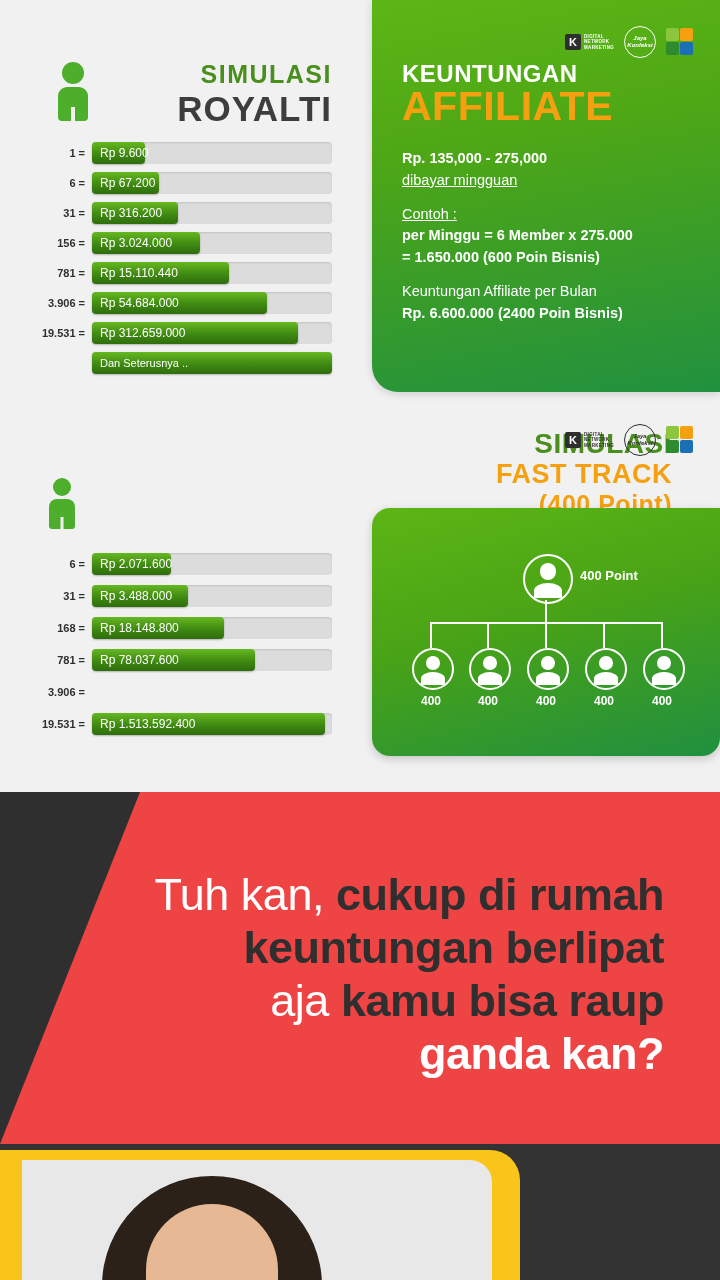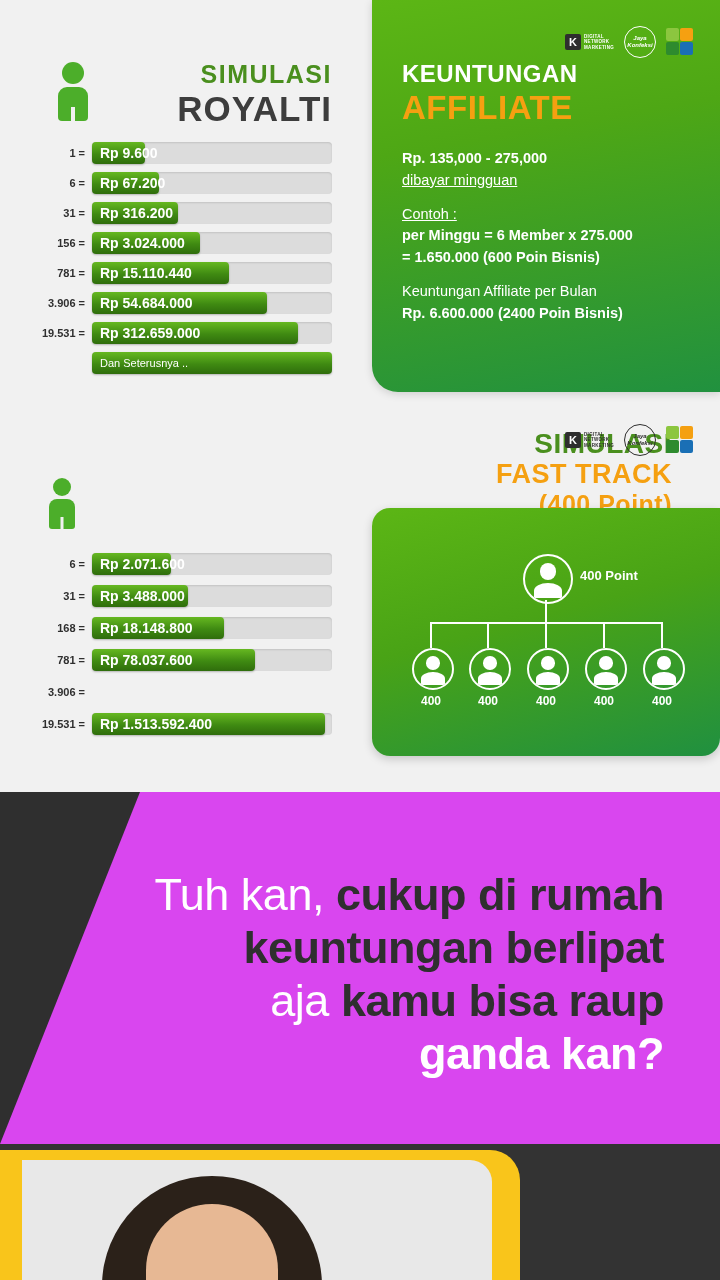--- a/index.html
+++ b/index.html
@@ -23,31 +23,31 @@
   .royalti-title .l1{font-size:25px;font-weight:bold;color:#4a8f1e;letter-spacing:1.5px;}
   .royalti-title .l2{font-size:35px;font-weight:bold;color:#3d3d3d;letter-spacing:1px;margin-top:4px;}
 
   .bars{position:absolute;left:30px;top:138px;width:302px;}
   .bar-row{height:30px;display:flex;align-items:center;margin-bottom:0;}
   .bar-label{width:62px;text-align:right;font-size:11px;font-weight:bold;color:#2f2f2f;padding-right:7px;box-sizing:border-box;}
   .bar-track{position:relative;flex:1;height:22px;background:#dcdcdc;border-radius:4px;box-shadow:inset 0 1px 2px rgba(0,0,0,.12);}
   .bar-fill{position:absolute;left:0;top:0;height:22px;border-radius:4px;
     background:linear-gradient(180deg,#66b821 0%,#3f8a12 55%,#2f6d0c 100%);
     display:flex;align-items:center;box-shadow:0 1px 2px rgba(0,0,0,.25);}
-  .bar-fill span{color:#fff;font-size:14px;font-weight:bold;padding-left:8px;white-space:nowrap;}
+  .bar-fill span{color:#fff;font-size:12px;font-weight:normal;padding-left:8px;white-space:nowrap;}
   .bar-last .bar-fill span{font-weight:normal;font-size:11px;}
 
   
   .affiliate{position:absolute;left:372px;top:0;width:348px;height:392px;
     background:linear-gradient(170deg,#5cb615 0%,#4ea715 35%,#21913f 100%);
     border-bottom-left-radius:26px;border-bottom-right-radius:0;
     box-shadow:0 2px 8px rgba(0,0,0,.15);}
   .aff-title{position:absolute;left:30px;top:62px;line-height:1;}
   .aff-title .t1{font-size:24px;font-weight:bold;color:#fff;letter-spacing:.5px;}
-  .aff-title .t2{font-size:33px;font-weight:bold;color:#f5a011;letter-spacing:.5px;margin-top:5px;}
+  .aff-title .t2{font-size:41px;font-weight:bold;color:#f5a011;letter-spacing:.5px;}
   .aff-body{position:absolute;left:30px;top:148px;width:300px;color:#fff;font-size:14.5px;line-height:1.5;}
   .aff-body .bold{font-weight:bold;}
   .aff-body .u{text-decoration:underline;}
   .aff-gap{height:12px;}
 
   .logos{position:absolute;display:flex;align-items:center;gap:10px;}
   .logos.top{right:26px;top:26px;}
   .logos.mid{right:26px;top:424px;}
   .logo-dnm{display:flex;align-items:center;gap:3px;}
   .logo-k{width:16px;height:16px;background:#2e2e2e;color:#fff;font-size:11px;font-weight:bold;display:flex;align-items:center;justify-content:center;border-radius:2px;}
@@ -87,21 +87,21 @@
   .avatar{border-radius:50%;border:2.5px solid #fff;display:flex;align-items:flex-end;justify-content:center;position:absolute;overflow:hidden;}
   .avatar .ah{width:36%;height:36%;border-radius:50%;background:#fff;position:absolute;top:16%;}
   .avatar .ab{width:62%;height:34%;border-radius:50% 50% 0 0;background:#fff;position:absolute;bottom:8%;}
   .root-av{width:46px;height:46px;left:151px;top:46px;}
   .child-av{width:38px;height:38px;top:140px;}
   .root-label{position:absolute;left:208px;top:60px;color:#fff;font-size:13px;font-weight:bold;}
   .child-label{position:absolute;top:186px;width:38px;text-align:center;color:#fff;font-size:12px;font-weight:bold;}
   .tline{position:absolute;background:#fff;}
 
   
-  .banner{position:absolute;left:0;top:792px;width:720px;height:352px;background:#d946ef;overflow:hidden;}
+  .banner{position:absolute;left:0;top:792px;width:720px;height:352px;background:#ef4444;overflow:hidden;}
   .banner-dark{position:absolute;left:0;top:0;width:140px;height:352px;background:#2f2f2f;
     clip-path:polygon(0 0,100% 0,0 100%);}
   .banner-text{position:absolute;right:56px;top:76px;width:600px;text-align:right;line-height:1.18;}
   .banner-text .ln{font-size:45px;letter-spacing:-.5px;}
   .w-white{color:#fff;font-weight:normal;}
   .w-dark{color:#2f2f2f;font-weight:bold;}
   .w-white-b{color:#fff;font-weight:bold;}
 
   
   .bottom{position:absolute;left:0;top:1144px;width:720px;height:136px;background:#333333;}

